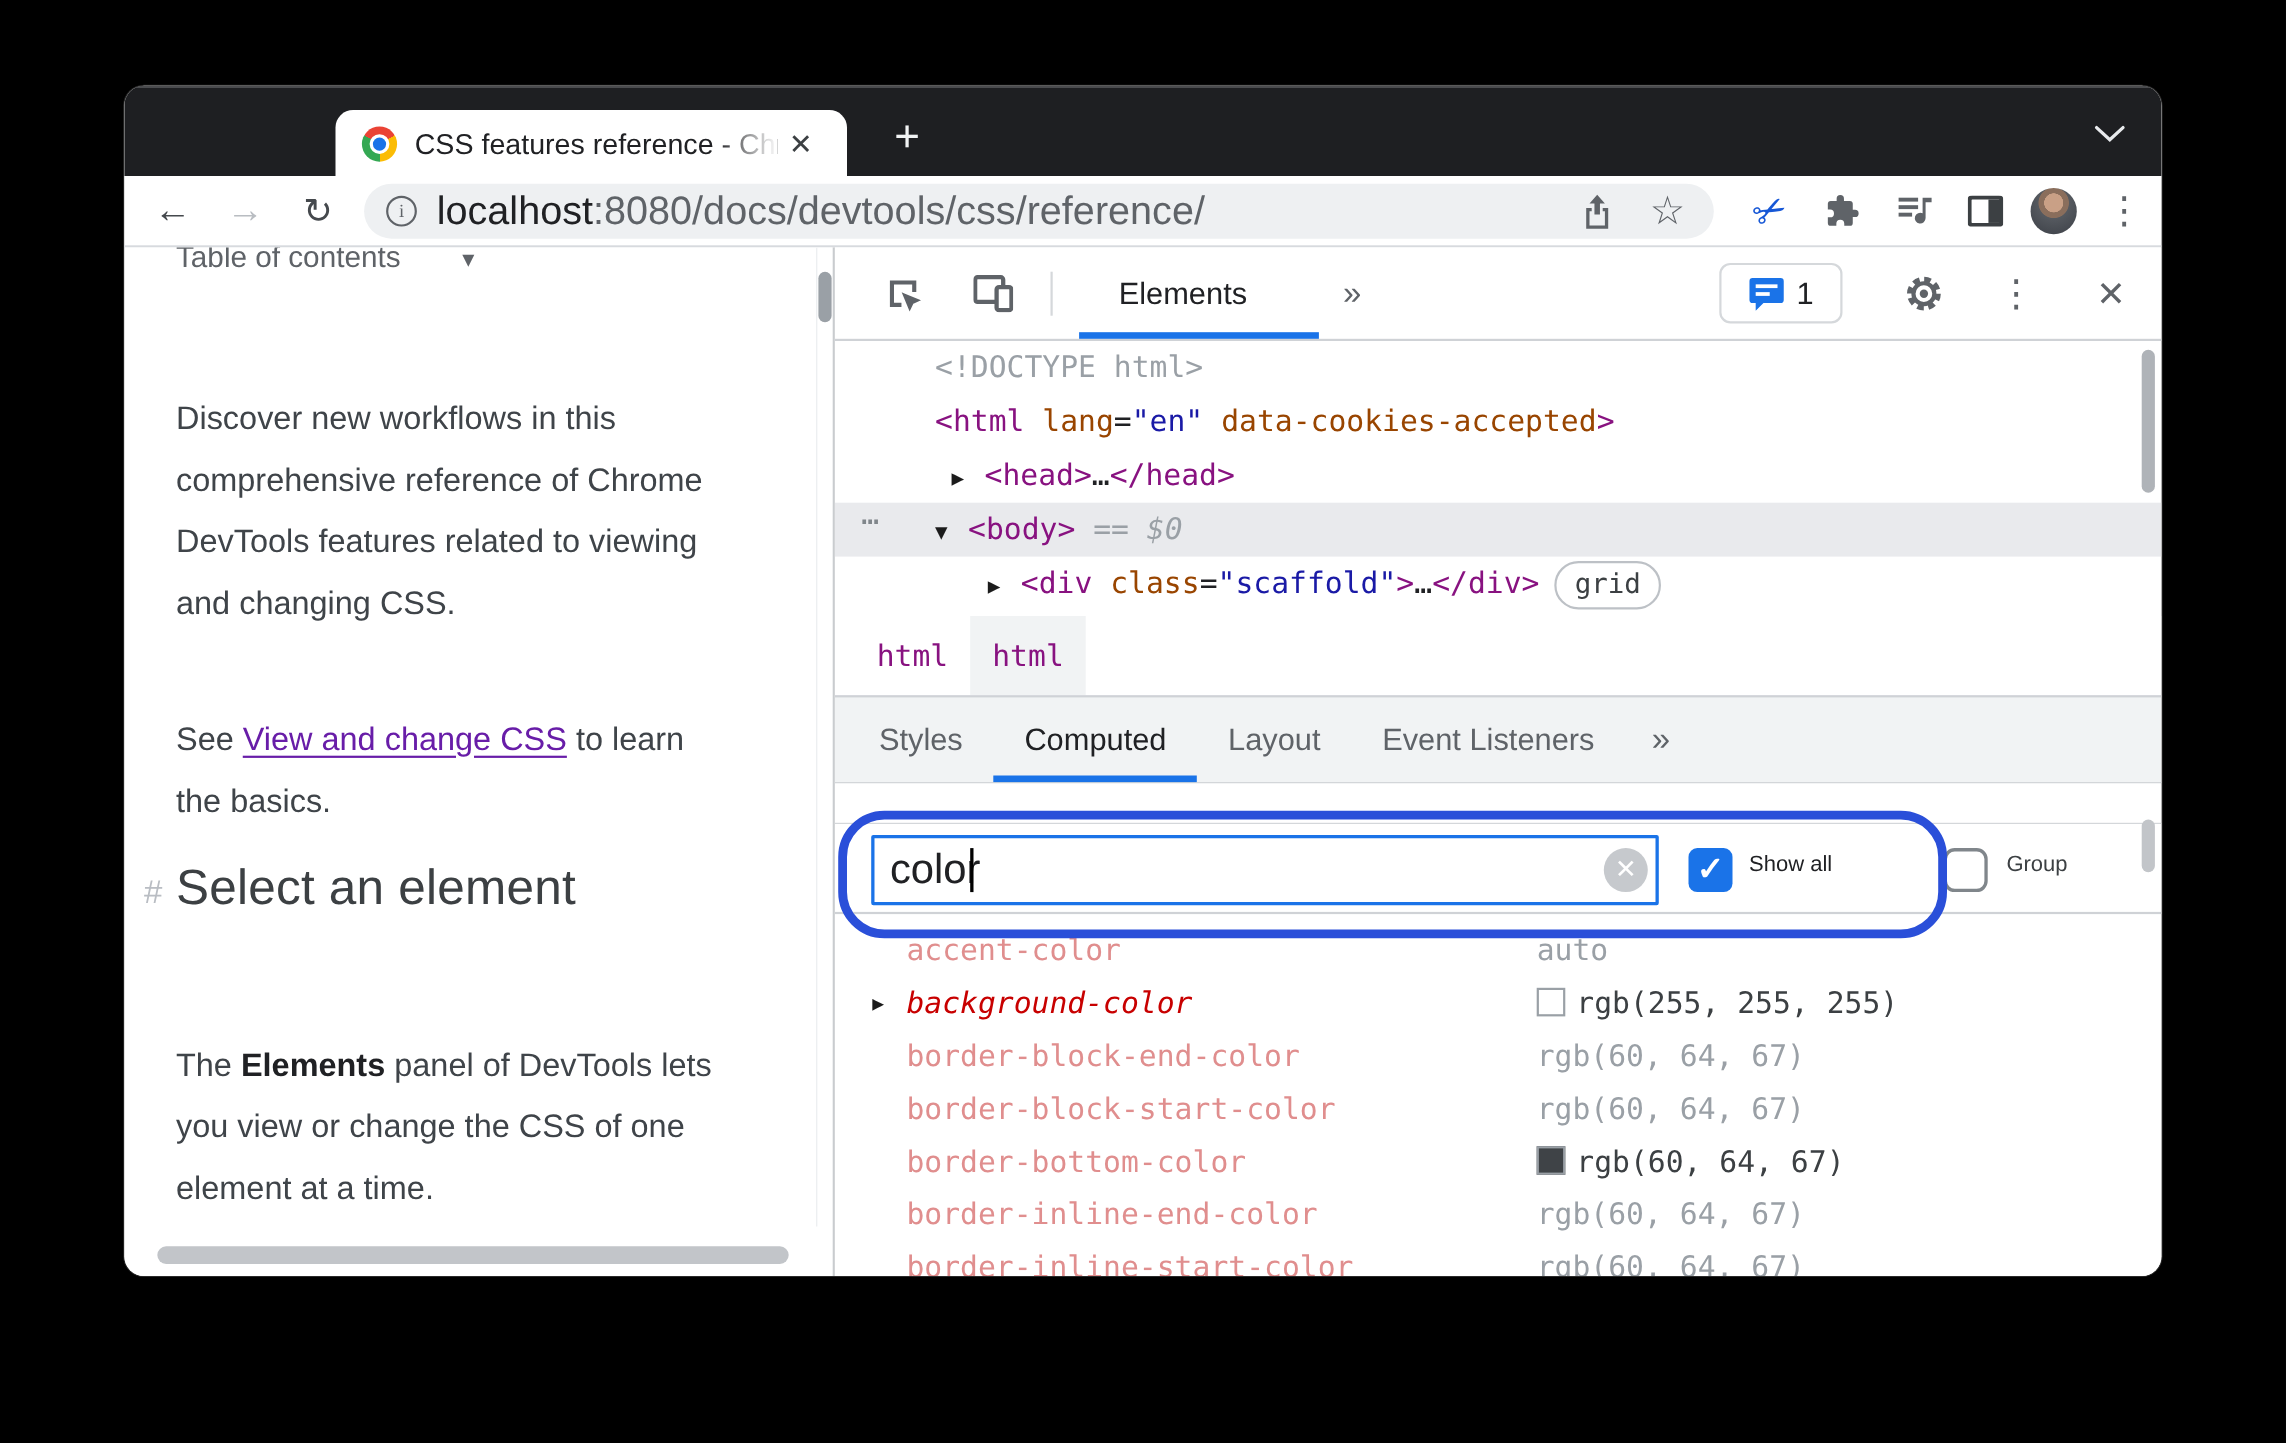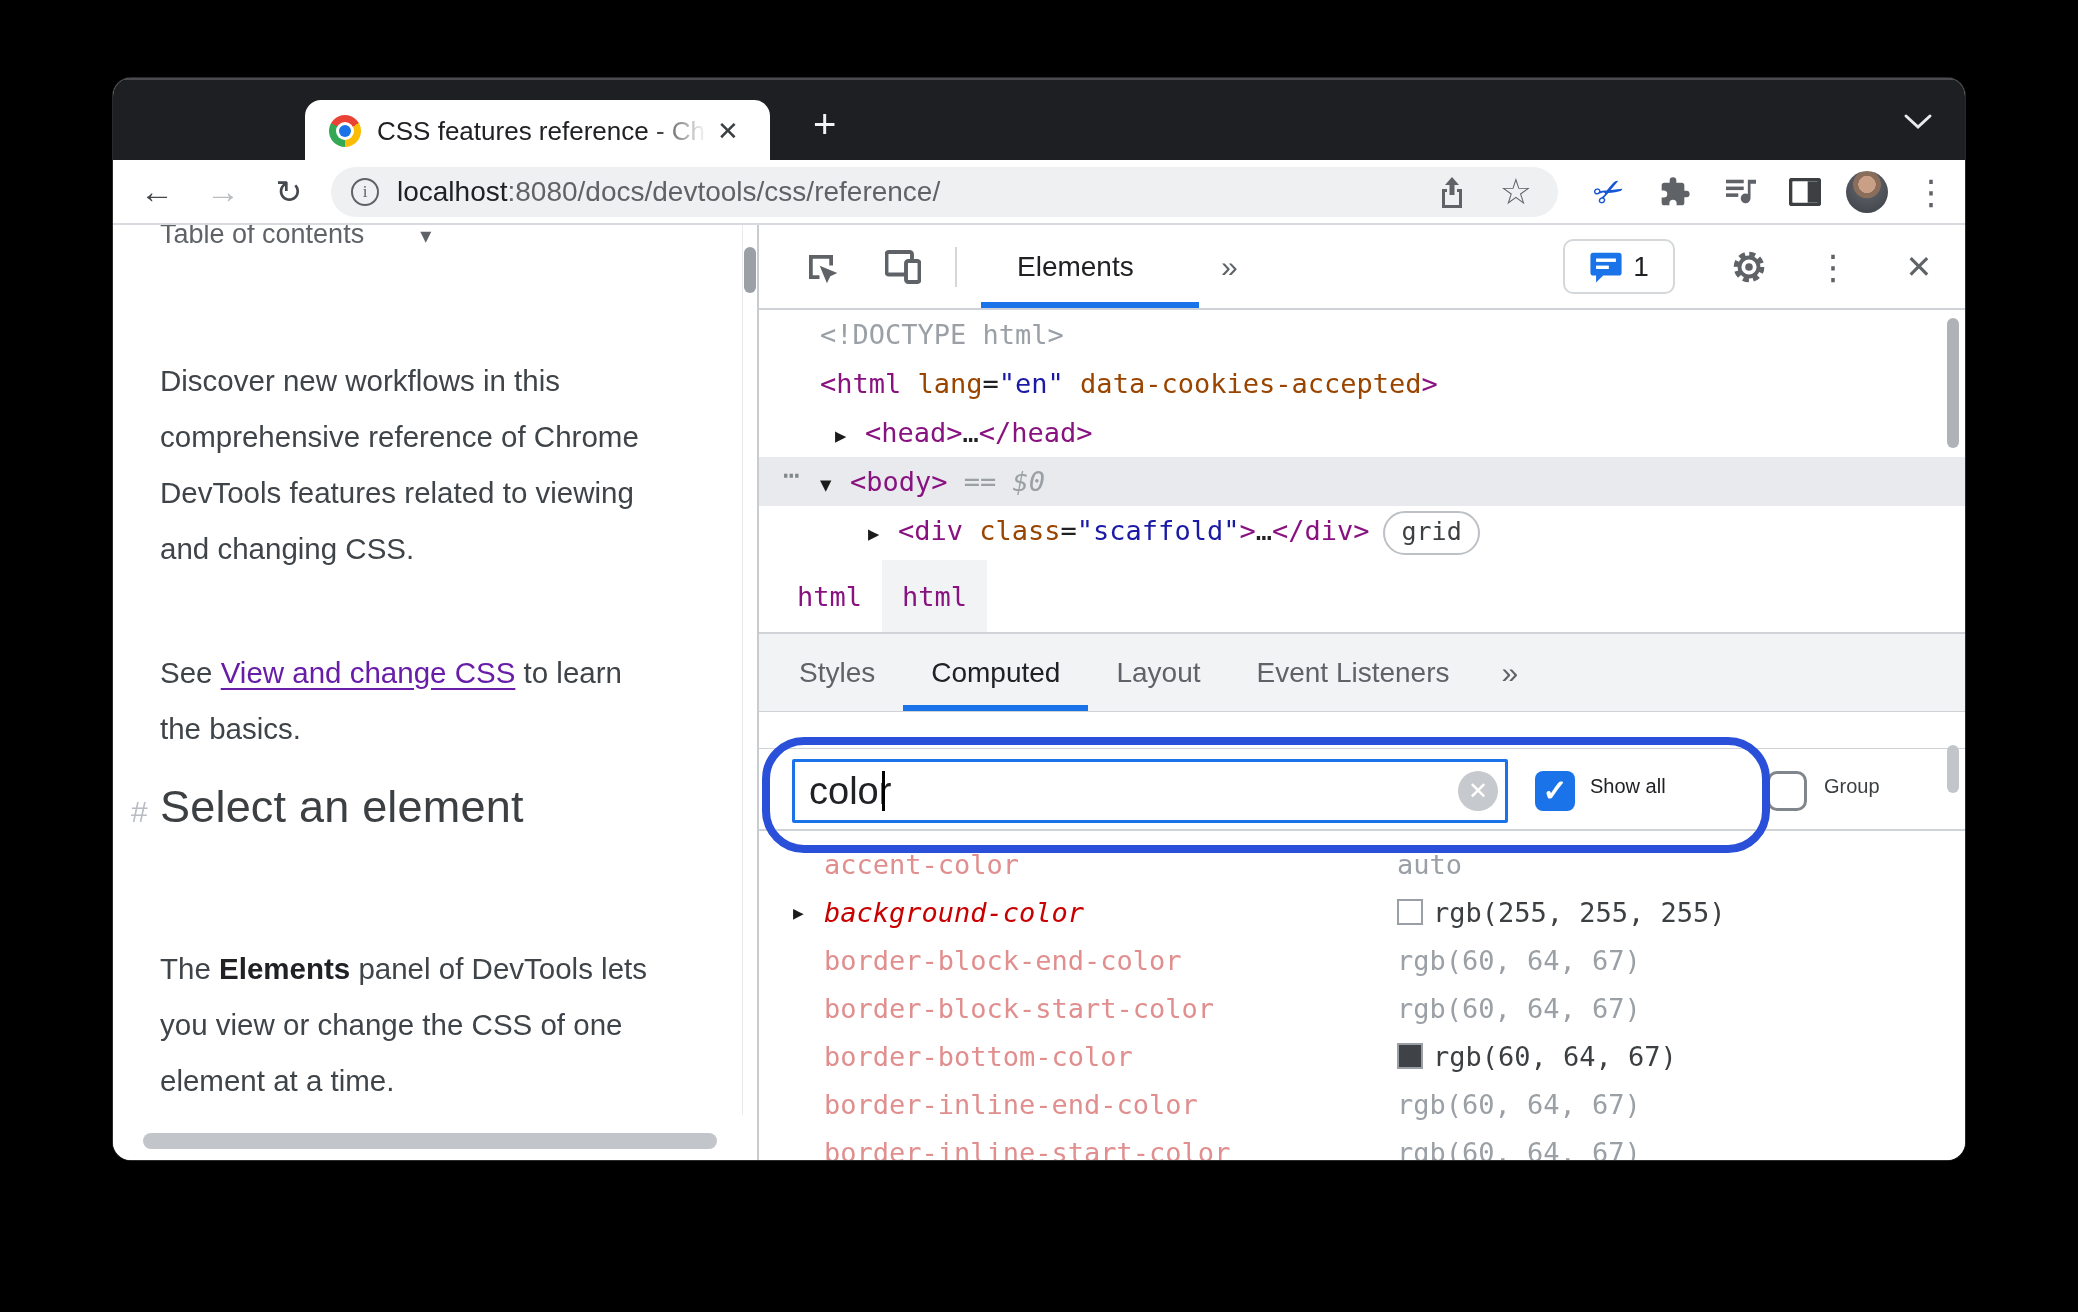--- a/index.html
+++ b/index.html
@@ -31,21 +31,21 @@
 
   
   .toolbar{position:absolute;left:0;top:82px;width:100%;height:65px;background:#fff;
            border-bottom:2px solid #d7dade;box-sizing:border-box;}
   .navic{position:absolute;top:0;height:63px;width:52px;display:flex;align-items:center;justify-content:center;
          font-size:34px;color:#45494d;}
   .urlbar{position:absolute;left:218px;top:7px;width:1227px;height:50px;border-radius:25px;background:#eef0f2;
           display:flex;align-items:center;padding:0 26px 0 20px;box-sizing:border-box;}
   .infoicon{width:24px;height:24px;border:2px solid #5f6368;border-radius:50%;color:#5f6368;
             font-size:17px;line-height:24px;text-align:center;font-family:"Liberation Serif",serif;flex:0 0 auto;}
-  .urltext{margin-left:18px;font-size:28px;white-space:nowrap;}
+  .urltext{margin-left:18px;font-size:36px;white-space:nowrap;}
   .urlhost{color:#202124;}
   .urlpath{color:#5f6368;}
   .urlspacer{flex:1;}
   .toolic{position:absolute;top:0;height:63px;width:56px;display:flex;align-items:center;justify-content:center;}
   .scissors{font-size:36px;color:#1657d6;transform:rotate(-28deg);}
   .avatar{width:42px;height:42px;border-radius:50%;
      background:radial-gradient(circle at 50% 32%,#c9a086 0 24%,#8a6e5c 25% 38%,#55595f 40%,#3b3f46 100%);}
   .dots3{font-size:34px;color:#5f6368;}
 
   
@@ -79,21 +79,21 @@
   .dt-chevs{position:absolute;left:462px;top:0;height:83px;display:flex;align-items:center;font-size:30px;color:#5f6368;}
   .issues{position:absolute;left:804px;top:14px;width:112px;height:55px;border:2px solid #d5d8db;border-radius:10px;
           box-sizing:border-box;display:flex;align-items:center;justify-content:center;gap:10px;}
   .issues .cnt{font-size:28px;color:#202124;}
   .gearwrap{left:958px;} .dtdots{left:1042px;} .dtclose{left:1128px;}
   .dtglyph{font-size:34px;color:#5f6368;}
 
   
   .dom-tree{position:absolute;left:0;top:85px;width:100%;height:250px;
             font-family:"DejaVu Sans Mono",monospace;font-size:27px;}
-  .dom-row{position:relative;height:49px;line-height:49px;padding-left:61px;white-space:pre;}
+  .dom-row{position:relative;height:49px;line-height:49px;padding-left:91px;white-space:pre;}
   .dom-row.sel{background:#e9eaed;}
   .dom-arrow{display:inline-block;width:30px;font-size:19px;color:#1b1b1b;}
   .ind1 .dom-arrow{margin-left:15px;}
   .ind2 .dom-arrow{margin-left:48px;}
   .dom-dots{position:absolute;left:24px;top:-7px;color:#80868b;letter-spacing:-2px;}
   .tok-tag{color:#881280;} .tok-attr{color:#994500;} .tok-str{color:#1a1aa6;}
   .tok-plain{color:#202124;} .tok-gray{color:#9aa0a6;} .tok-grayb{color:#9aa0a6;}
   .tok-grayi{color:#9aa0a6;font-style:italic;}
   .grid-badge{display:inline-block;margin-left:14px;padding:0 16px;height:40px;line-height:38px;
               border:2px solid #bdc1c6;border-radius:22px;font-size:25px;color:#3c4043;background:#fff;vertical-align:middle;}

